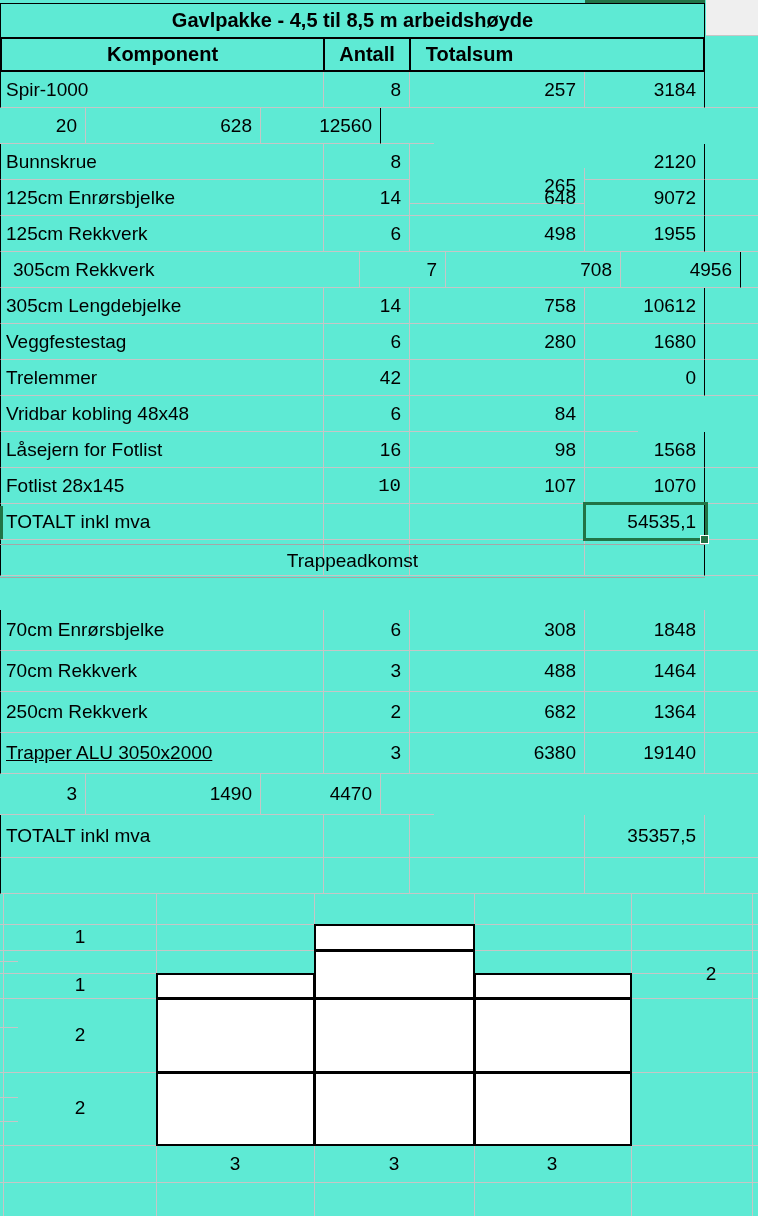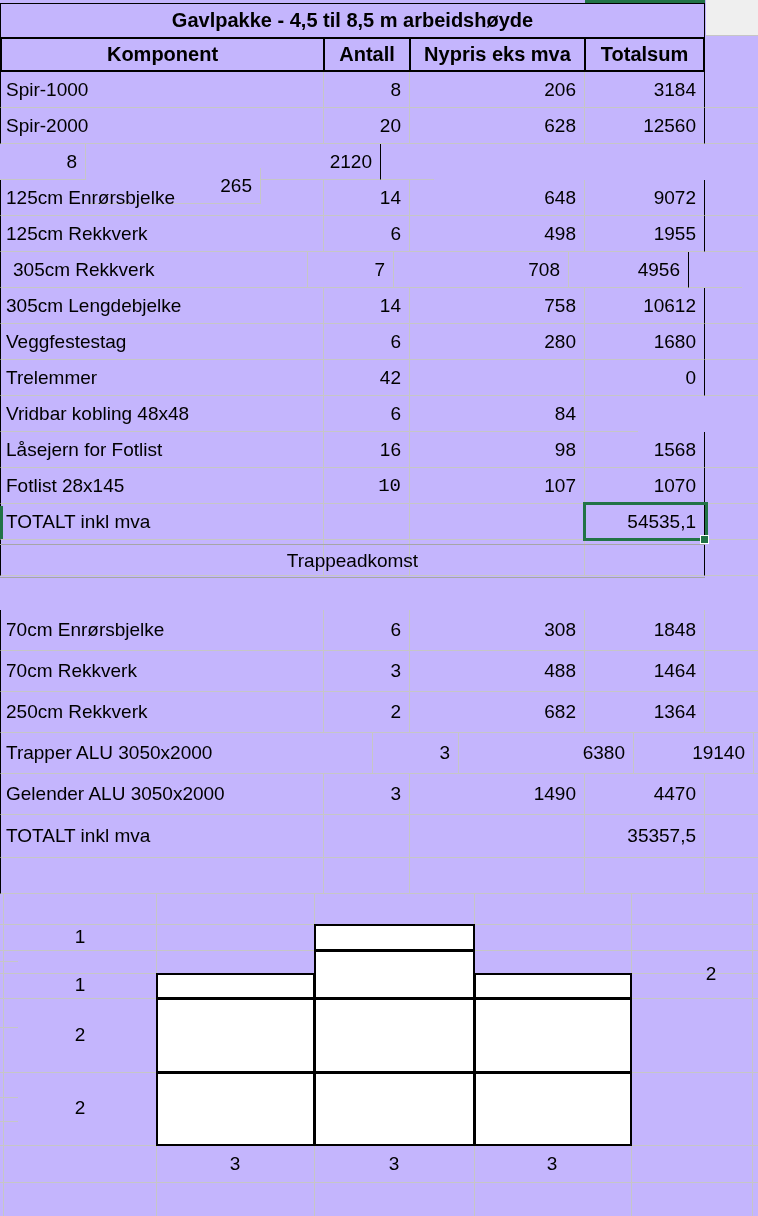--- a/index.html
+++ b/index.html
@@ -1,19 +1,19 @@
 <!DOCTYPE html>
 <html><head>
 <meta charset="utf-8">
 <style>
   :root{
     --green:#217346; --grid:#c6c6c6; --blk:#000; --shade:#efefef;
   }
   html,body{margin:0;padding:0;background:#fff;}
-  #stage{position:relative;width:758px;height:1216px;background:#c4b5fd;overflow:hidden;
+  #stage{position:relative;width:758px;height:1216px;background:#5eead4;overflow:hidden;
          font-family:"Liberation Sans","DejaVu Sans",sans-serif;color:#000;}
   .abs{position:absolute;box-sizing:border-box;}
   
   .row{position:absolute;left:0;display:flex;box-sizing:border-box;}
   .cell{box-sizing:border-box;height:100%;display:flex;align-items:center;
         font-size:19px;border-right:1px solid var(--grid);border-bottom:1px solid var(--grid);
         white-space:nowrap;overflow:hidden;}
   .cell.txt{padding-left:5px;}
   .cell.num{justify-content:flex-end;padding-right:8px;}
   .cell.ghost{border-right:none;}
@@ -43,61 +43,60 @@
 
   <div class="abs" style="left:585px;top:0;width:120px;height:4px;background:var(--green);"></div>
 
   <div class="abs" style="left:706px;top:0;width:52px;height:36px;background:var(--shade);border-bottom:1px solid var(--grid);"></div>
 
   <div id="t1-title" class="abs">Gavlpakke - 4,5 til 8,5 m arbeidshøyde</div>
 
   <div id="t1-header" class="abs">
     <div class="hcell" style="width:323px">Komponent</div>
     <div class="hcell" style="width:86px">Antall</div>
-    <div class="hcell" style="width:175px">Nypris eks mva</div>
     <div class="hcell" style="width:117px">Totalsum</div>
   </div>
 
   <div id="rows-host">
       <div class="row" style="top: 72px; height: 36px;">
         <div class="cell txt blkL" style="width: 324px;">Spir-1000</div>
         <div class="cell num" style="width: 86px;">8</div>
-        <div class="cell num" style="width: 175px;">206</div>
+        <div class="cell num" style="width: 175px;">257</div>
         <div class="cell num blkR" style="width: 120px;">3184</div>
         <div class="cell ghost" style="width: 53px;"></div>
       </div>
       <div class="row" style="top: 108px; height: 36px;">
-        <div class="cell txt blkL" style="width: 324px;">Spir-2000</div>
         <div class="cell num" style="width: 86px;">20</div>
         <div class="cell num" style="width: 175px;">628</div>
         <div class="cell num blkR" style="width: 120px;">12560</div>
         <div class="cell ghost" style="width: 53px;"></div>
       </div>
       <div class="row" style="top: 144px; height: 36px;">
+        <div class="cell txt blkL" style="width: 324px;">Bunnskrue</div>
         <div class="cell num" style="width: 86px;">8</div>
         <div class="cell num" style="width: 175px; margin-top: 24px;">265</div>
         <div class="cell num blkR" style="width: 120px;">2120</div>
         <div class="cell ghost" style="width: 53px;"></div>
       </div>
       <div class="row" style="top: 180px; height: 36px;">
         <div class="cell txt blkL" style="width: 324px;">125cm Enrørsbjelke</div>
         <div class="cell num" style="width: 86px;">14</div>
         <div class="cell num" style="width: 175px;">648</div>
         <div class="cell num blkR" style="width: 120px;">9072</div>
         <div class="cell ghost" style="width: 53px;"></div>
       </div>
       <div class="row" style="top: 216px; height: 36px;">
         <div class="cell txt blkL" style="width: 324px;">125cm Rekkverk</div>
         <div class="cell num" style="width: 86px;">6</div>
         <div class="cell num" style="width: 175px;">498</div>
         <div class="cell num blkR" style="width: 120px;">1955</div>
         <div class="cell ghost" style="width: 53px;"></div>
       </div>
       <div class="row" style="top: 252px; height: 36px;">
-        <div class="cell txt blkL" style="width: 308px; padding-left: 12px;">305cm Rekkverk</div>
+        <div class="cell txt blkL" style="width: 360px; padding-left: 12px;">305cm Rekkverk</div>
         <div class="cell num" style="width: 86px;">7</div>
         <div class="cell num" style="width: 175px;">708</div>
         <div class="cell num blkR" style="width: 120px;">4956</div>
         <div class="cell ghost" style="width: 53px;"></div>
       </div>
       <div class="row" style="top: 288px; height: 36px;">
         <div class="cell txt blkL" style="width: 324px;">305cm Lengdebjelke</div>
         <div class="cell num" style="width: 86px;">14</div>
         <div class="cell num" style="width: 175px;">758</div>
         <div class="cell num blkR" style="width: 120px;">10612</div>
@@ -166,28 +165,27 @@
         <div class="cell ghost" style="width: 53px;"></div>
       </div>
       <div class="row" style="top: 692px; height: 41px;">
         <div class="cell txt blkL" style="width: 324px;">250cm Rekkverk</div>
         <div class="cell num" style="width: 86px;">2</div>
         <div class="cell num" style="width: 175px;">682</div>
         <div class="cell num" style="width: 120px;">1364</div>
         <div class="cell ghost" style="width: 53px;"></div>
       </div>
       <div class="row" style="top: 733px; height: 41px;">
-        <div class="cell txt blkL" style="width: 373px;">Trapper ALU 3050x2000</div>
+        <div class="cell txt blkL" style="width: 324px; text-decoration: underline;">Trapper ALU 3050x2000</div>
         <div class="cell num" style="width: 86px;">3</div>
         <div class="cell num" style="width: 175px;">6380</div>
         <div class="cell num" style="width: 120px;">19140</div>
         <div class="cell ghost" style="width: 53px;"></div>
       </div>
       <div class="row" style="top: 774px; height: 41px;">
-        <div class="cell txt blkL" style="width: 324px;">Gelender ALU 3050x2000</div>
         <div class="cell num" style="width: 86px;">3</div>
         <div class="cell num" style="width: 175px;">1490</div>
         <div class="cell num" style="width: 120px;">4470</div>
         <div class="cell ghost" style="width: 53px;"></div>
       </div>
       <div class="row" style="top: 815px; height: 43px;">
         <div class="cell txt blkL" style="width: 324px;">TOTALT inkl mva</div>
         <div class="cell num" style="width: 86px;"></div>
         <div class="cell num" style="width: 175px;"></div>
         <div class="cell num" style="width: 120px;">35357,5</div>

